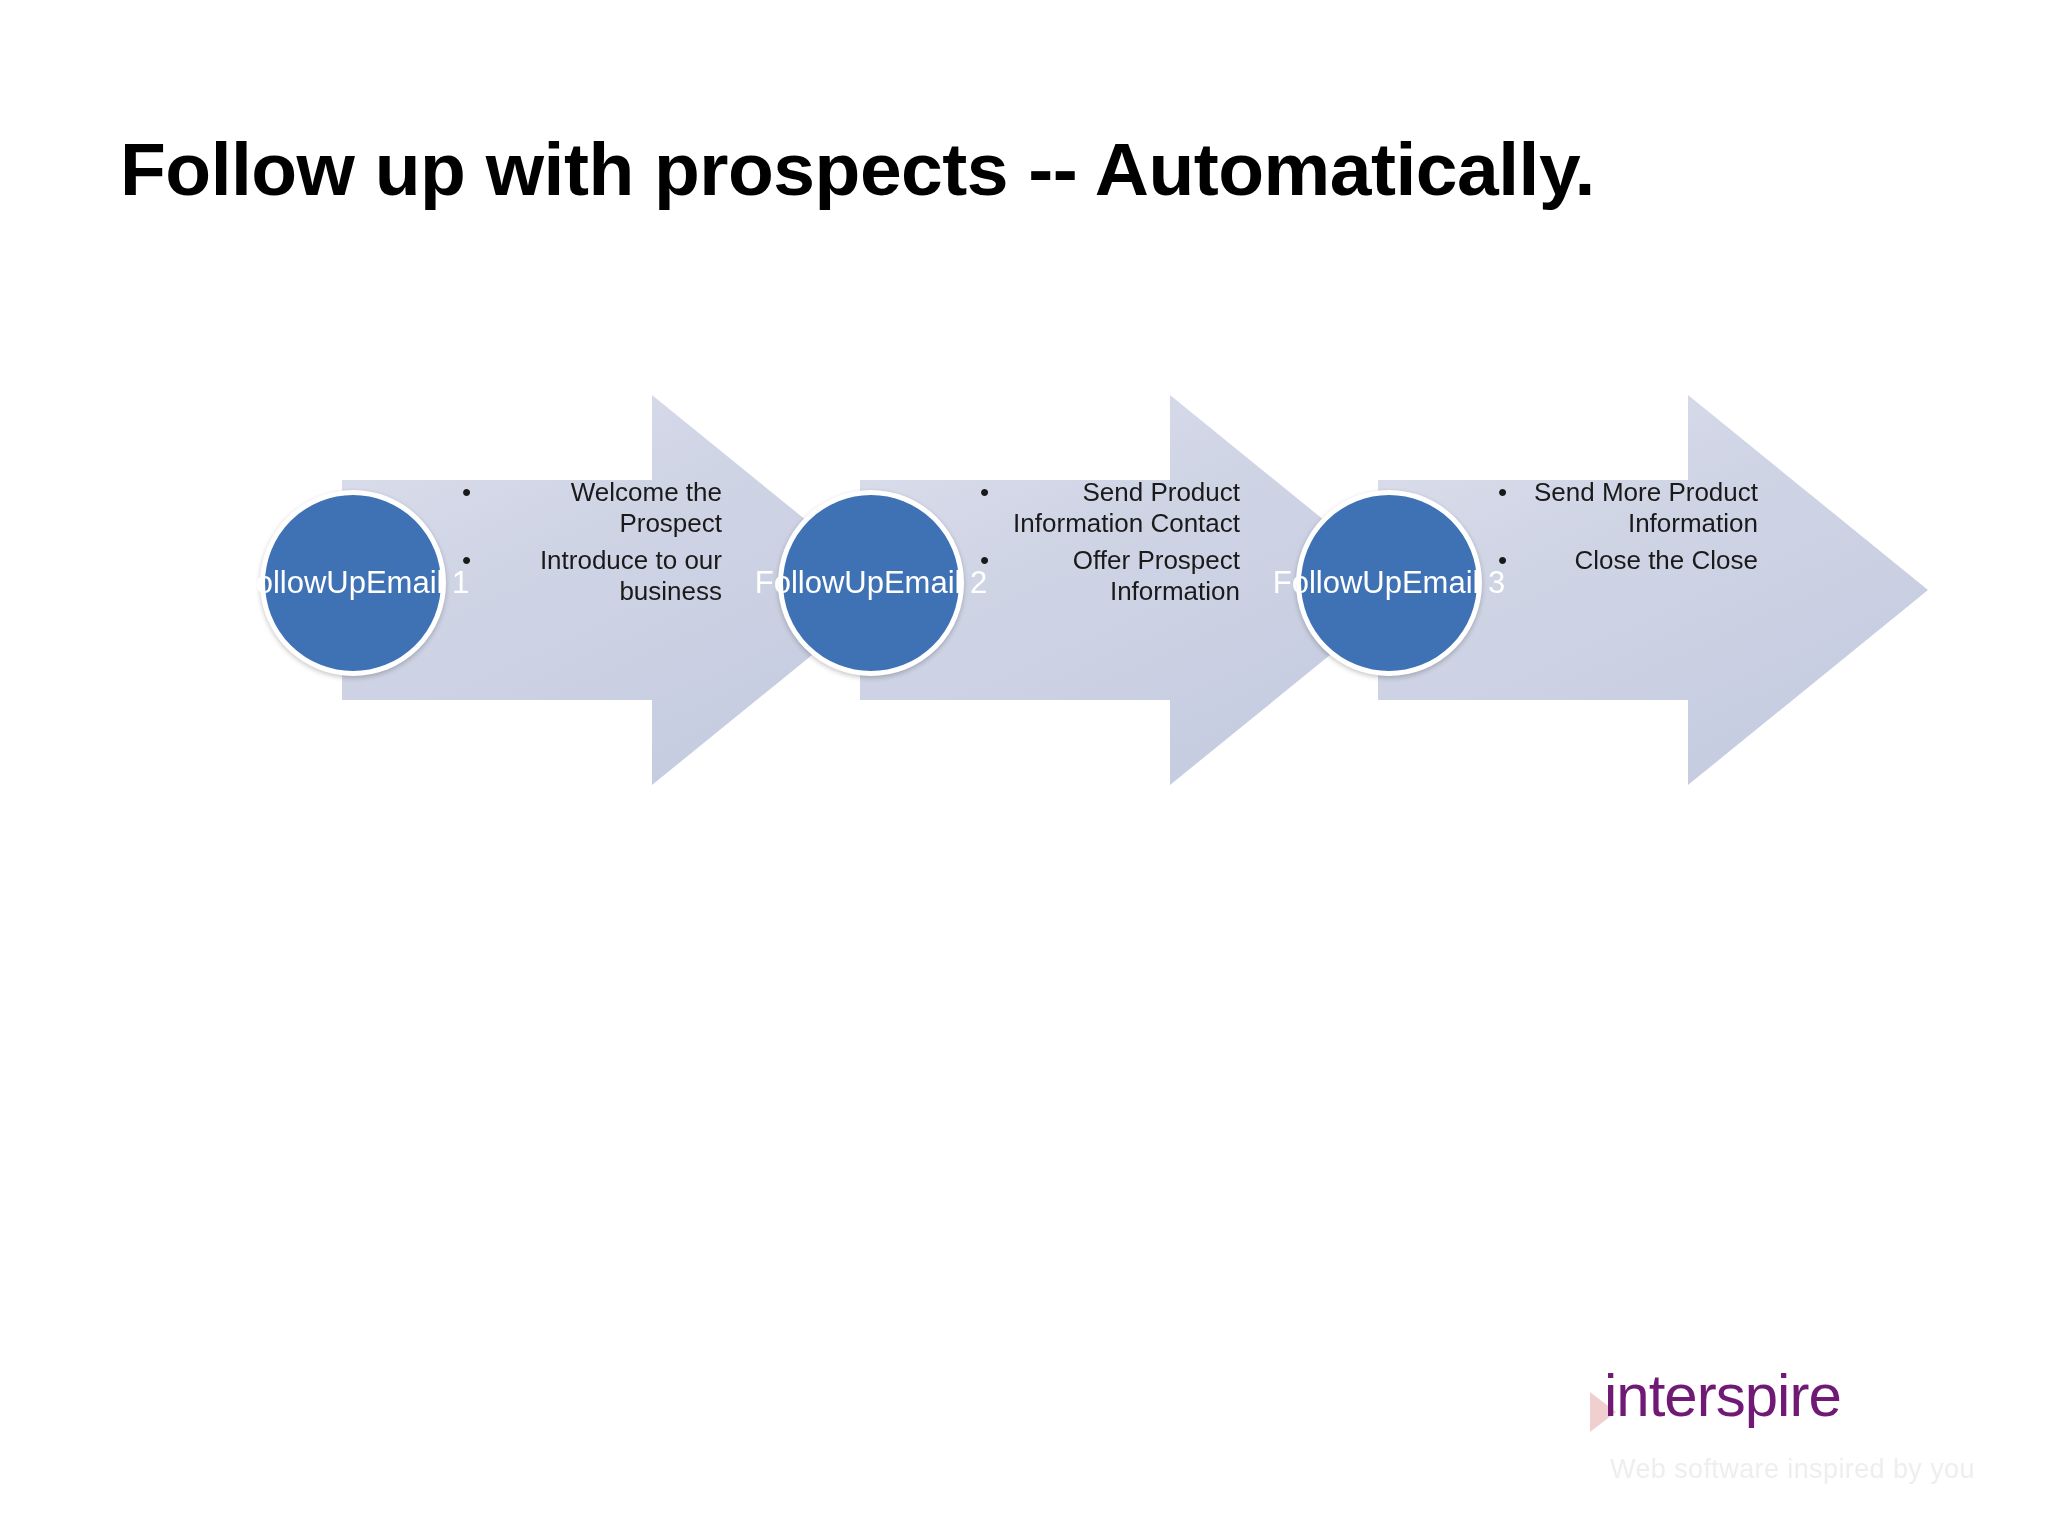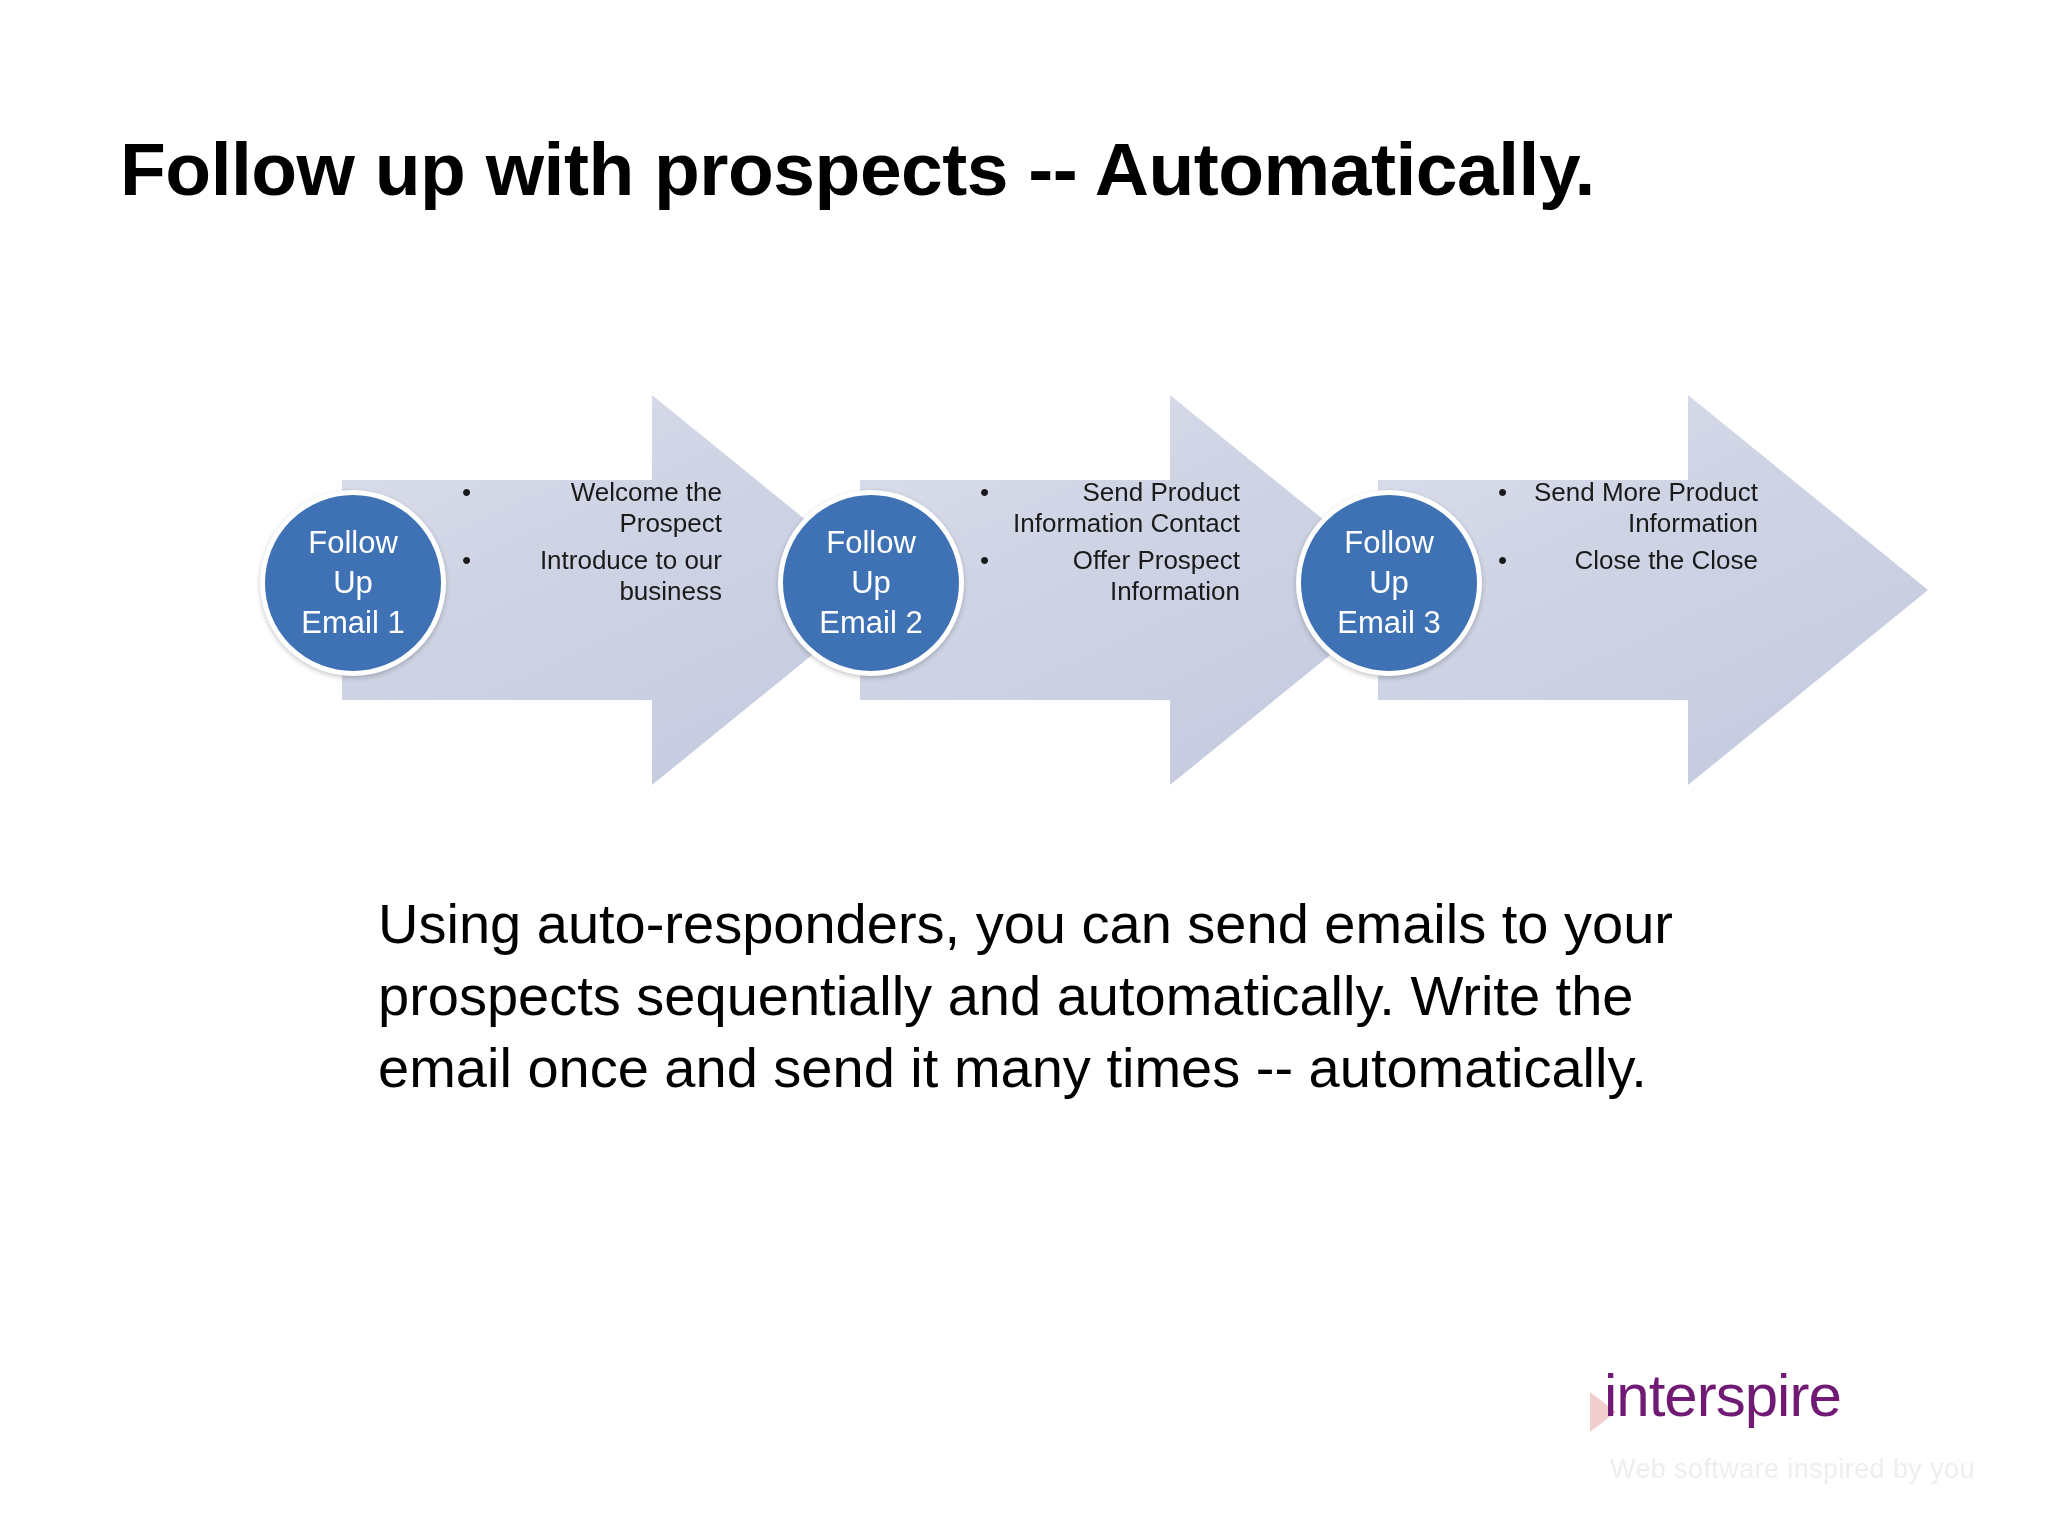--- a/index.html
+++ b/index.html
@@ -65,21 +65,21 @@
     left: -12px;
     top: 95px;
     width: 186px;
     height: 186px;
     border-radius: 50%;
     background: #3F72B4;
     border: 5px solid #ffffff;
     box-sizing: border-box;
     box-shadow: 0 2px 5px rgba(0,0,0,0.22);
     display: flex;
-    flex-direction: column;
+    flex-direction: row;
     align-items: center;
     justify-content: center;
     color: #ffffff;
     font-size: 31px;
     line-height: 1.30;
     text-align: center;
     z-index: 3;
   }
   .circle-line { display: block; white-space: nowrap; }
 
@@ -247,21 +247,20 @@
         </div>
         <div class="bullet">
           <span class="bullet-dot">•</span>
           <span class="bullet-text">Close the Close</span>
         </div>
       </div>
     </div>
 
   </div>
 
-  <div class="body-text">Using auto-responders, you can send emails to your prospects sequentially and automatically. Write the email once and send it many times -- automatically.</div>
 
   <div class="logo">
     <div class="logo-mark"></div>
     <div class="logo-word">interspire</div>
     <div class="logo-tagline">Web software inspired by you</div>
   </div>
 
 </div>
 
 </body></html>

